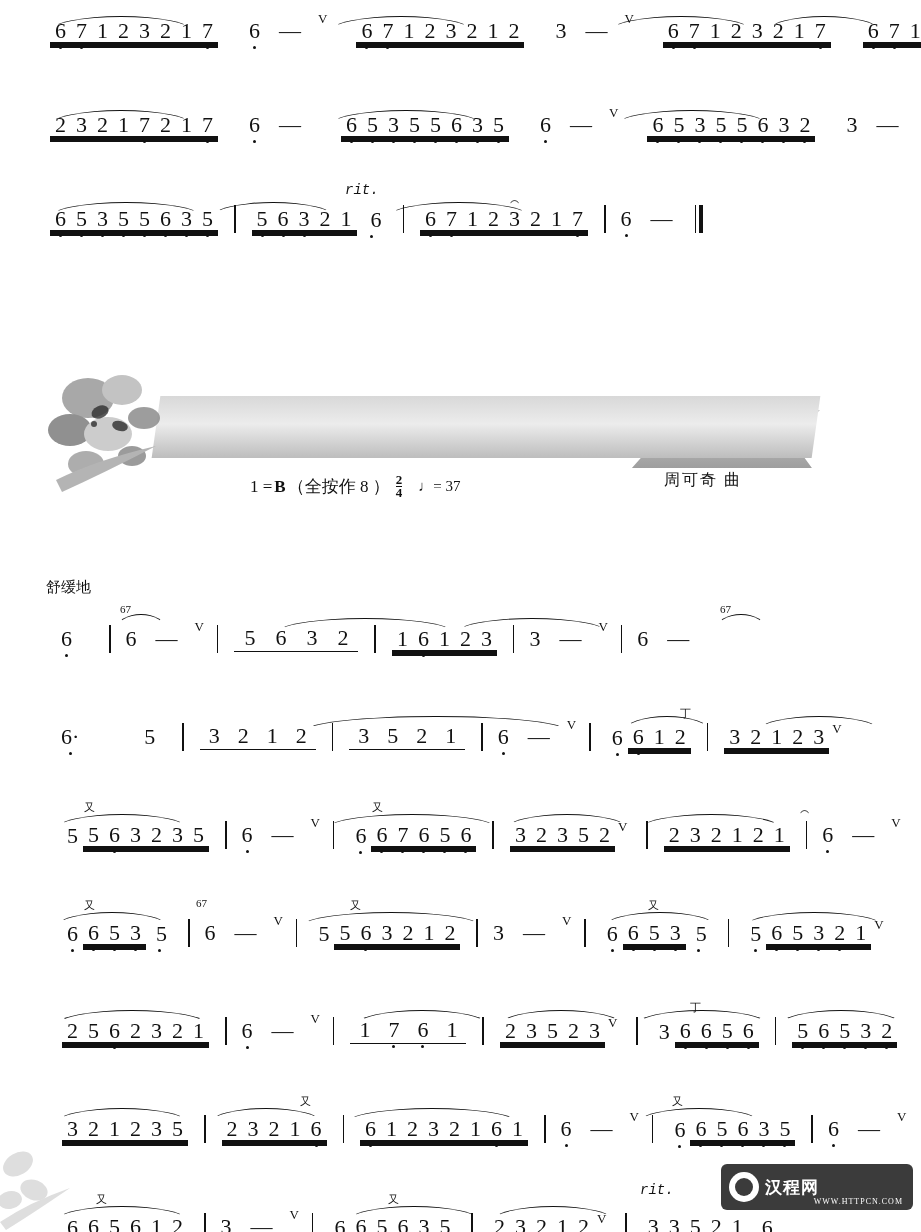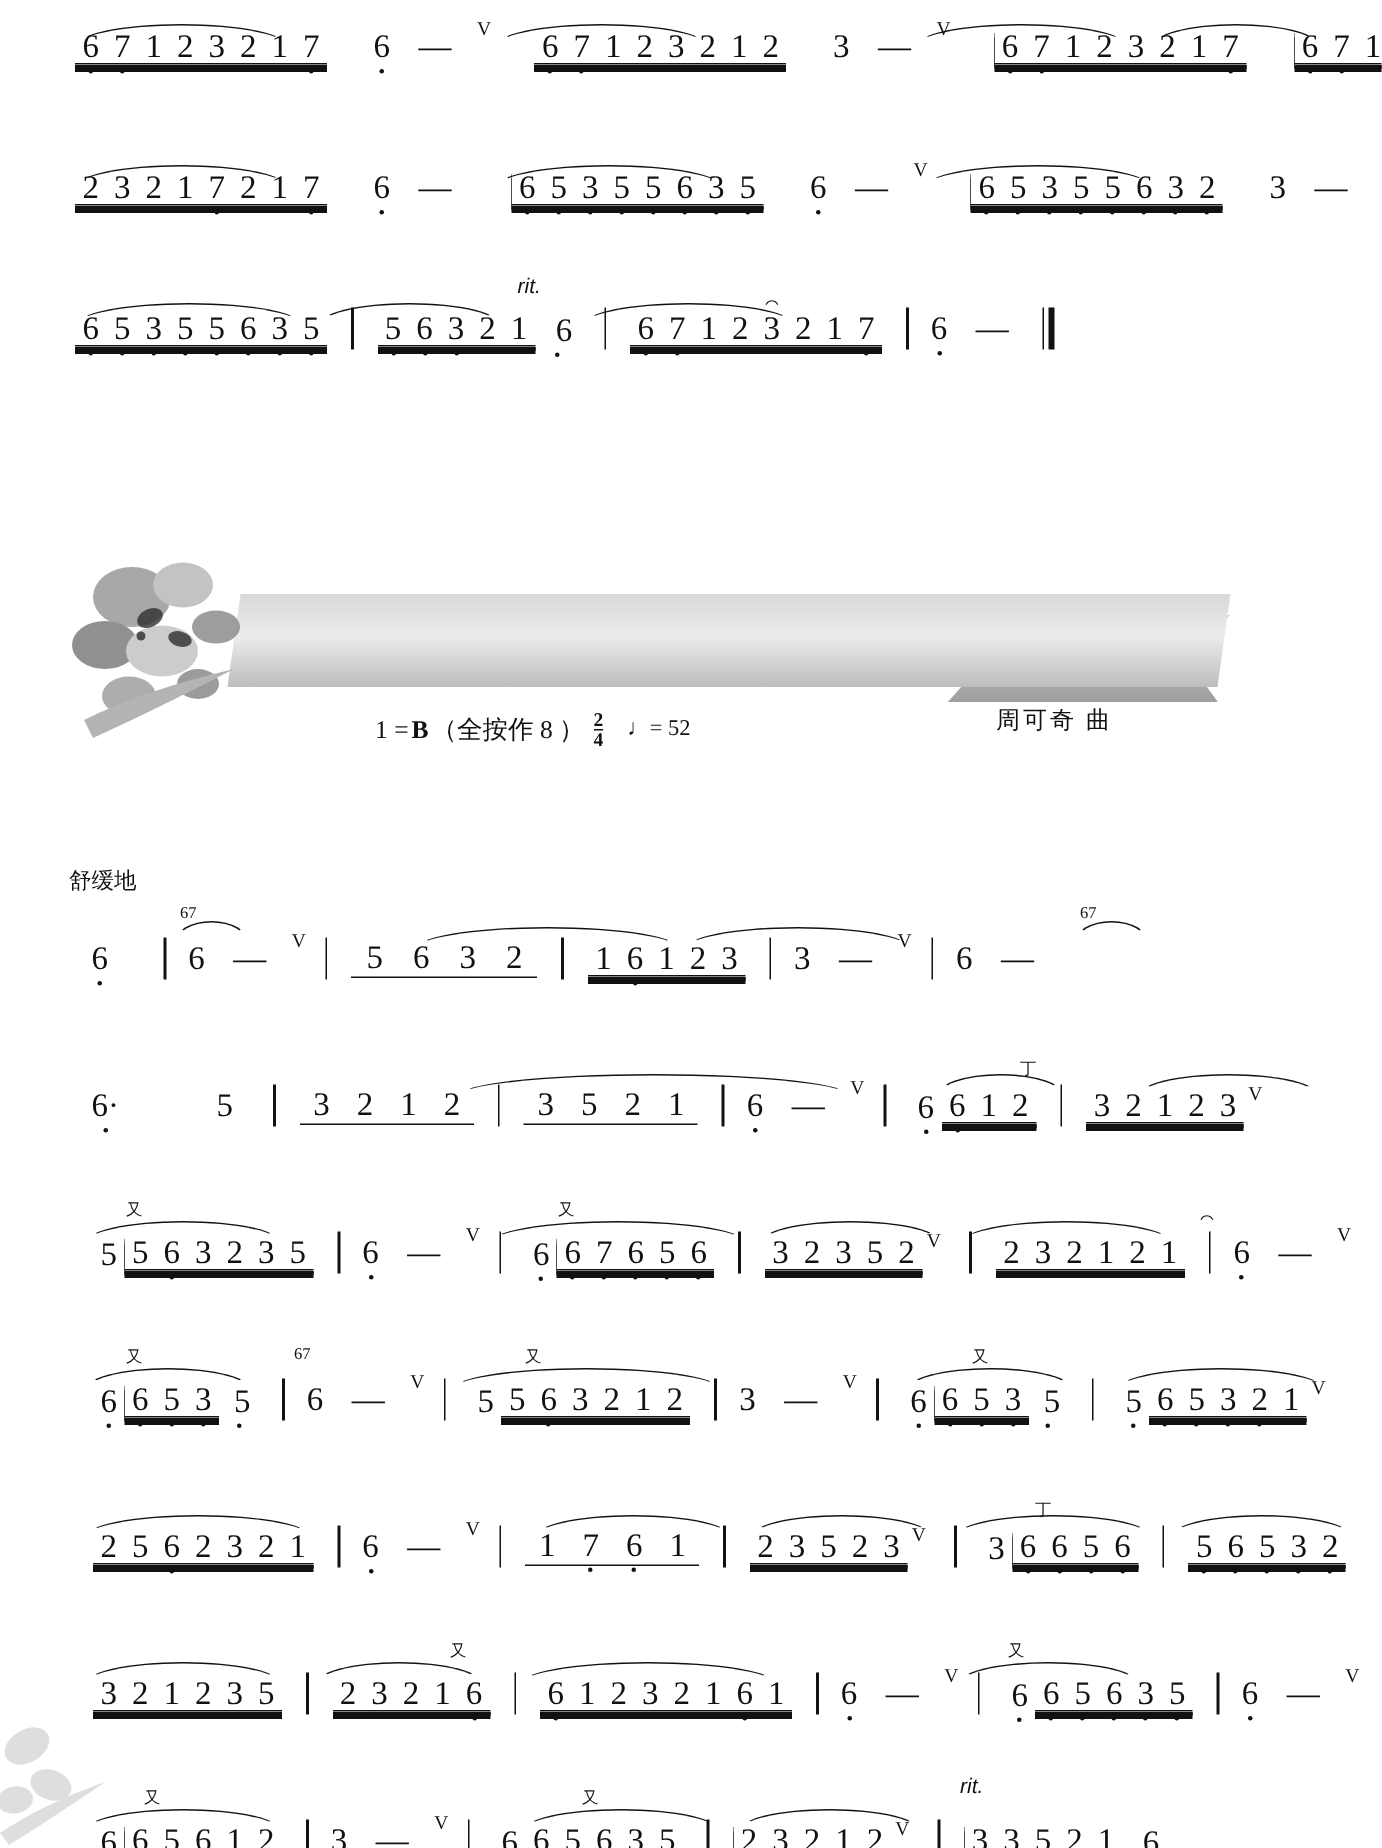--- a/index.html
+++ b/index.html
@@ -56,21 +56,21 @@
     border-top:1.4px solid #111;
     border-left:1.4px solid transparent;
     border-right:1.4px solid transparent;
     border-radius:50%/100% 100% 0 0;
     height:14px;
     pointer-events:none;
   }
   .fermata{position:absolute;font-size:15px;}
   .fermata::before{content:"\2040";}
   .ornament{position:absolute;font-size:11px;line-height:11px;}
-  .rit{position:absolute;font-style:italic;font-size:14px;font-family:Liberation Sans, sans-serif;text-align:right;}
+  .rit{position:absolute;font-style:italic;font-size:14px;font-family:Liberation Mono, monospace;text-align:right;}
 
   
   .title-band{position:absolute;left:36px;top:352px;width:860px;height:170px;}
   .flower{
     position:absolute;left:0;top:8px;width:170px;height:150px;
   }
   .ribbon{
     position:absolute;left:120px;top:44px;width:660px;height:62px;
     background:linear-gradient(180deg,#d8d8d8 0%,#ececec 45%,#bdbdbd 100%);
     transform:skewX(-8deg);
@@ -324,21 +324,21 @@
     <div class="composer">周可奇  曲</div>
 
     <div class="keyline">
       <span>1 =</span>
       <span style="font-weight:bold;">B</span>
       <span>（全按作 8 ）</span>
       <span class="frac">
         <b>2</b>
         <b style="border-top:1.3px solid #111;">4</b>
       </span>
-      <span class="tempo">♩= 52</span>
+      <span class="tempo">♩= 37</span>
     </div>
   </div>
 
   <div class="expr">舒缓地</div>
 
   <div style="position:absolute;left:0;top:608px;width:921px;">
 
     <div class="row" style="padding-left:56px;">
       <div class="slur" style="left:116px;top:6px;width:48px;"></div>
       <div class="slur" style="left:276px;top:10px;width:176px;"></div>
@@ -752,14 +752,19 @@
 
   <svg class="corner-deco" viewBox="0 0 120 110">
     <g fill="#a9a9a9" opacity="0.7">
       <ellipse cx="18" cy="42" rx="16" ry="11" transform="rotate(-30 18 42)"></ellipse>
       <ellipse cx="34" cy="68" rx="14" ry="10" transform="rotate(20 34 68)"></ellipse>
       <ellipse cx="10" cy="78" rx="12" ry="9" transform="rotate(-10 10 78)"></ellipse>
       <path d="M0 100 Q30 80 70 66 Q32 92 6 108 Z"></path>
     </g>
   </svg>
 
+  <div class="watermark">
+    <span class="wm-circle"></span>
+    <span class="wm-text">汉程网</span>
+    <span class="wm-sub">WWW.HTTPCN.COM</span>
+  </div>
 
 </div>
 
 </body></html>

